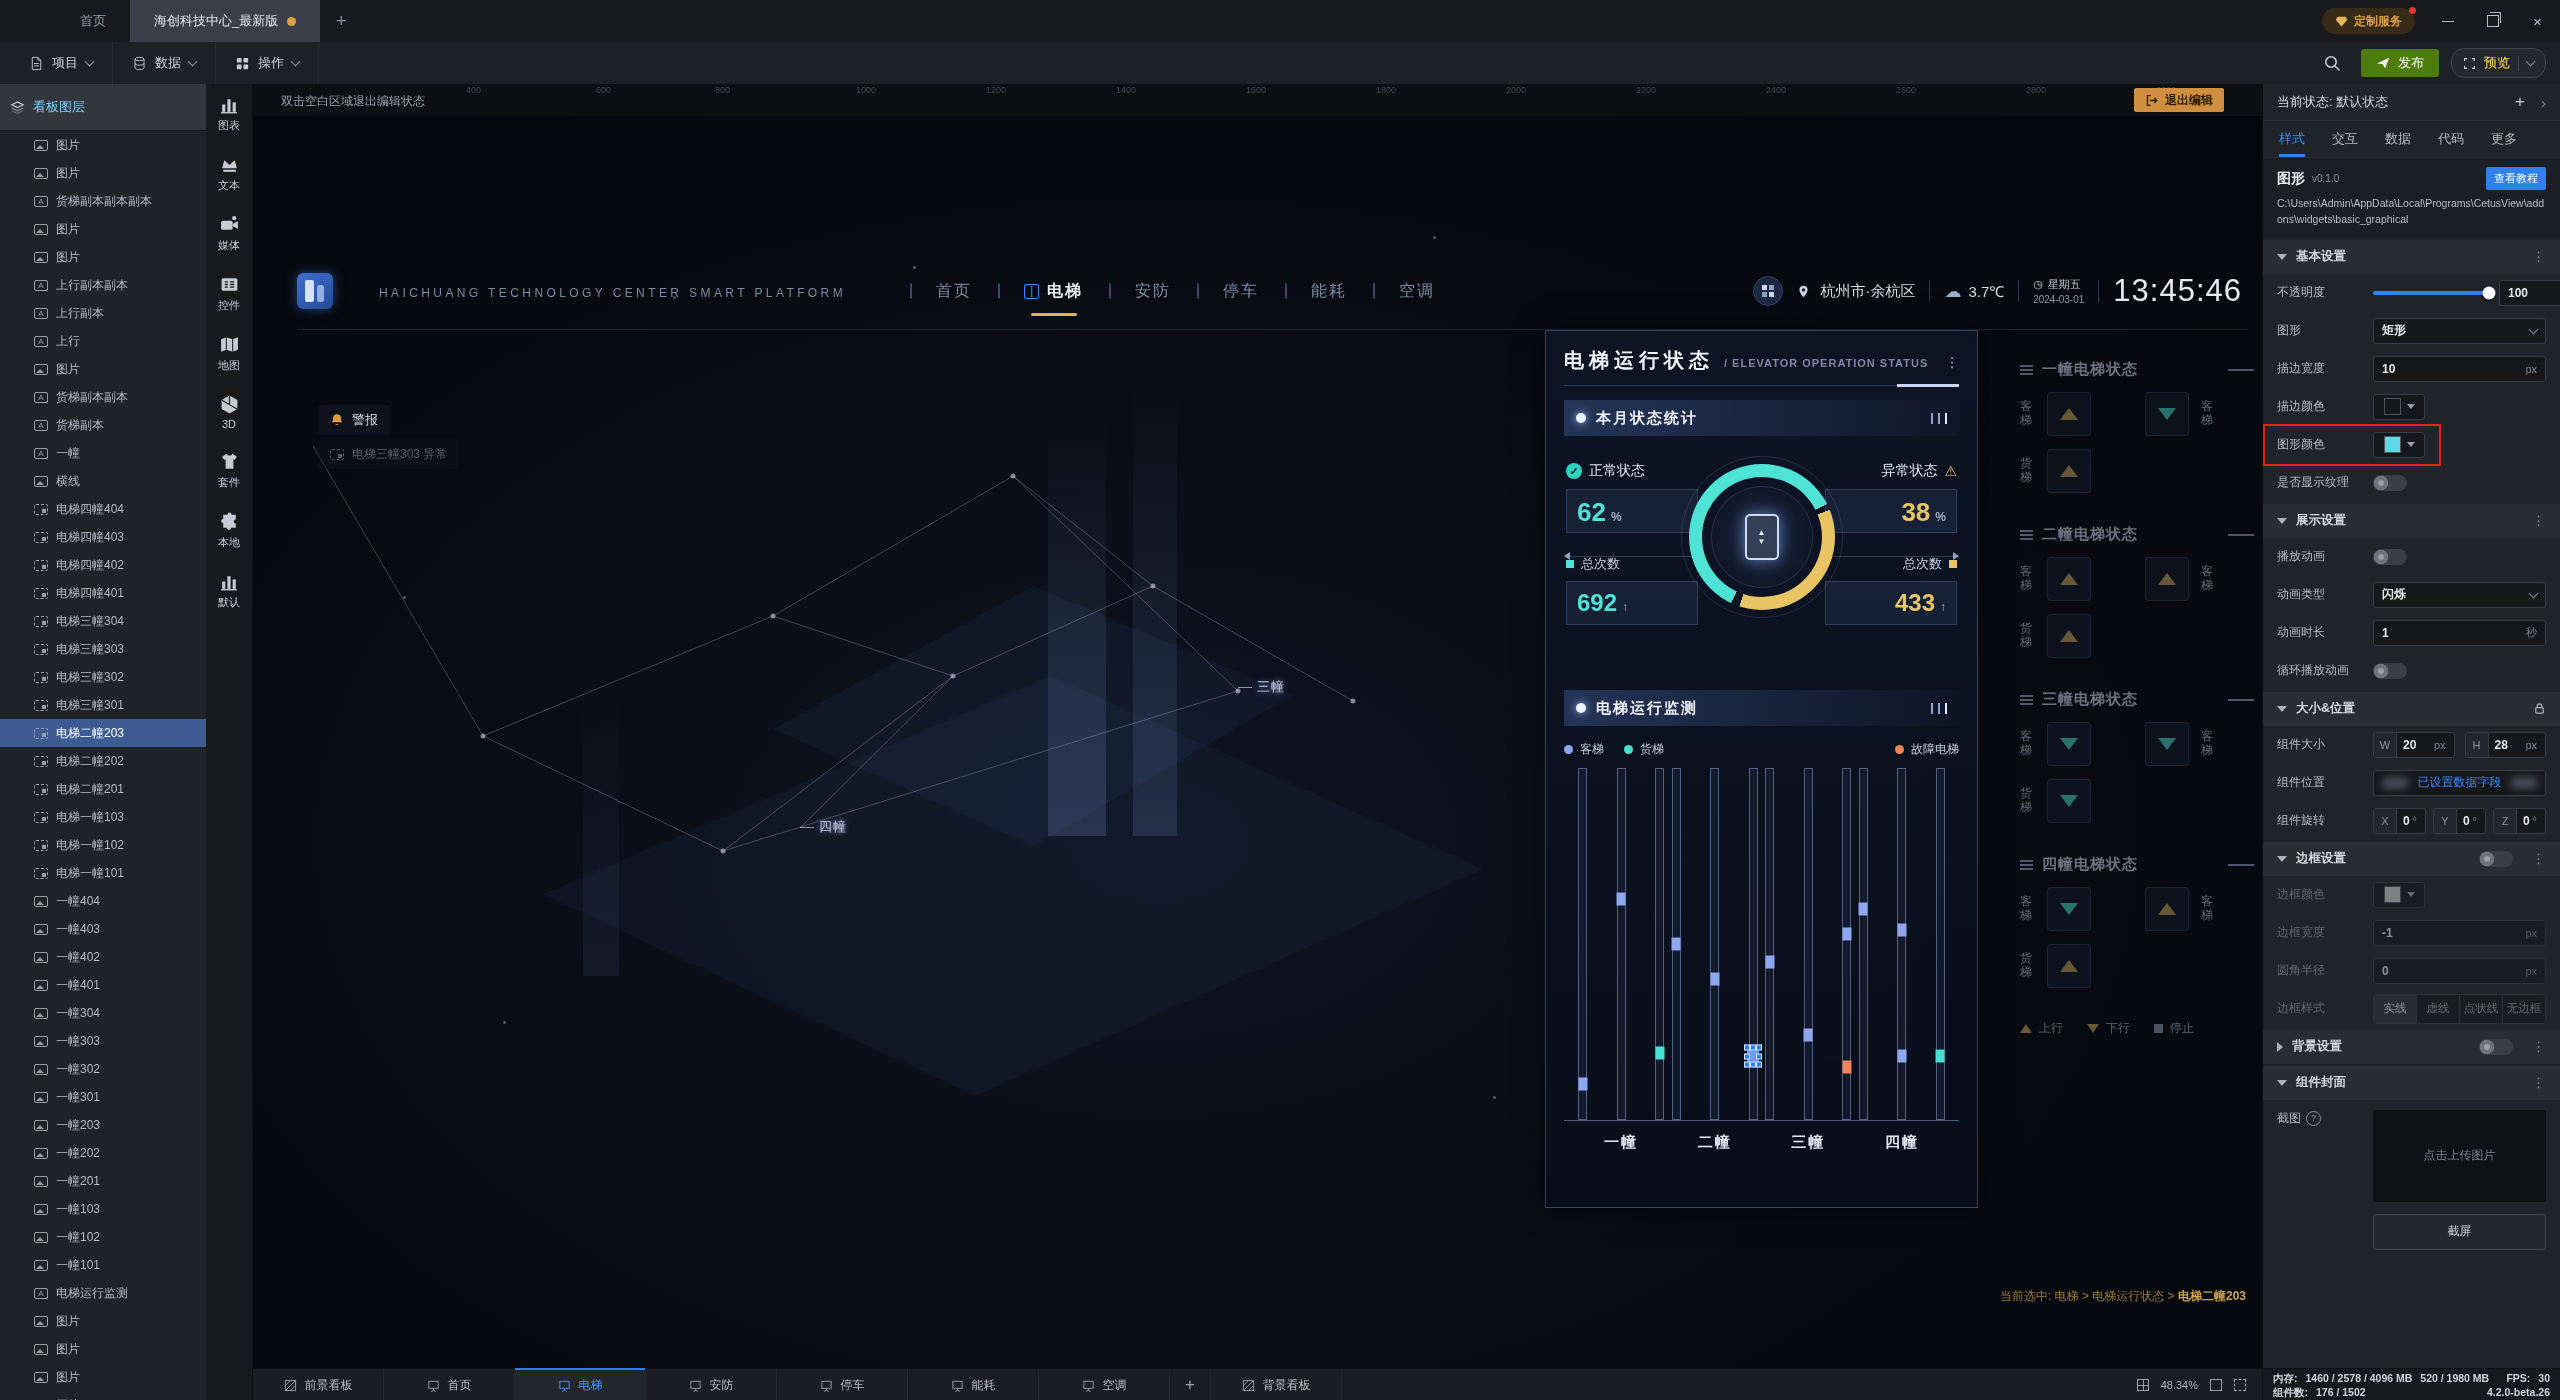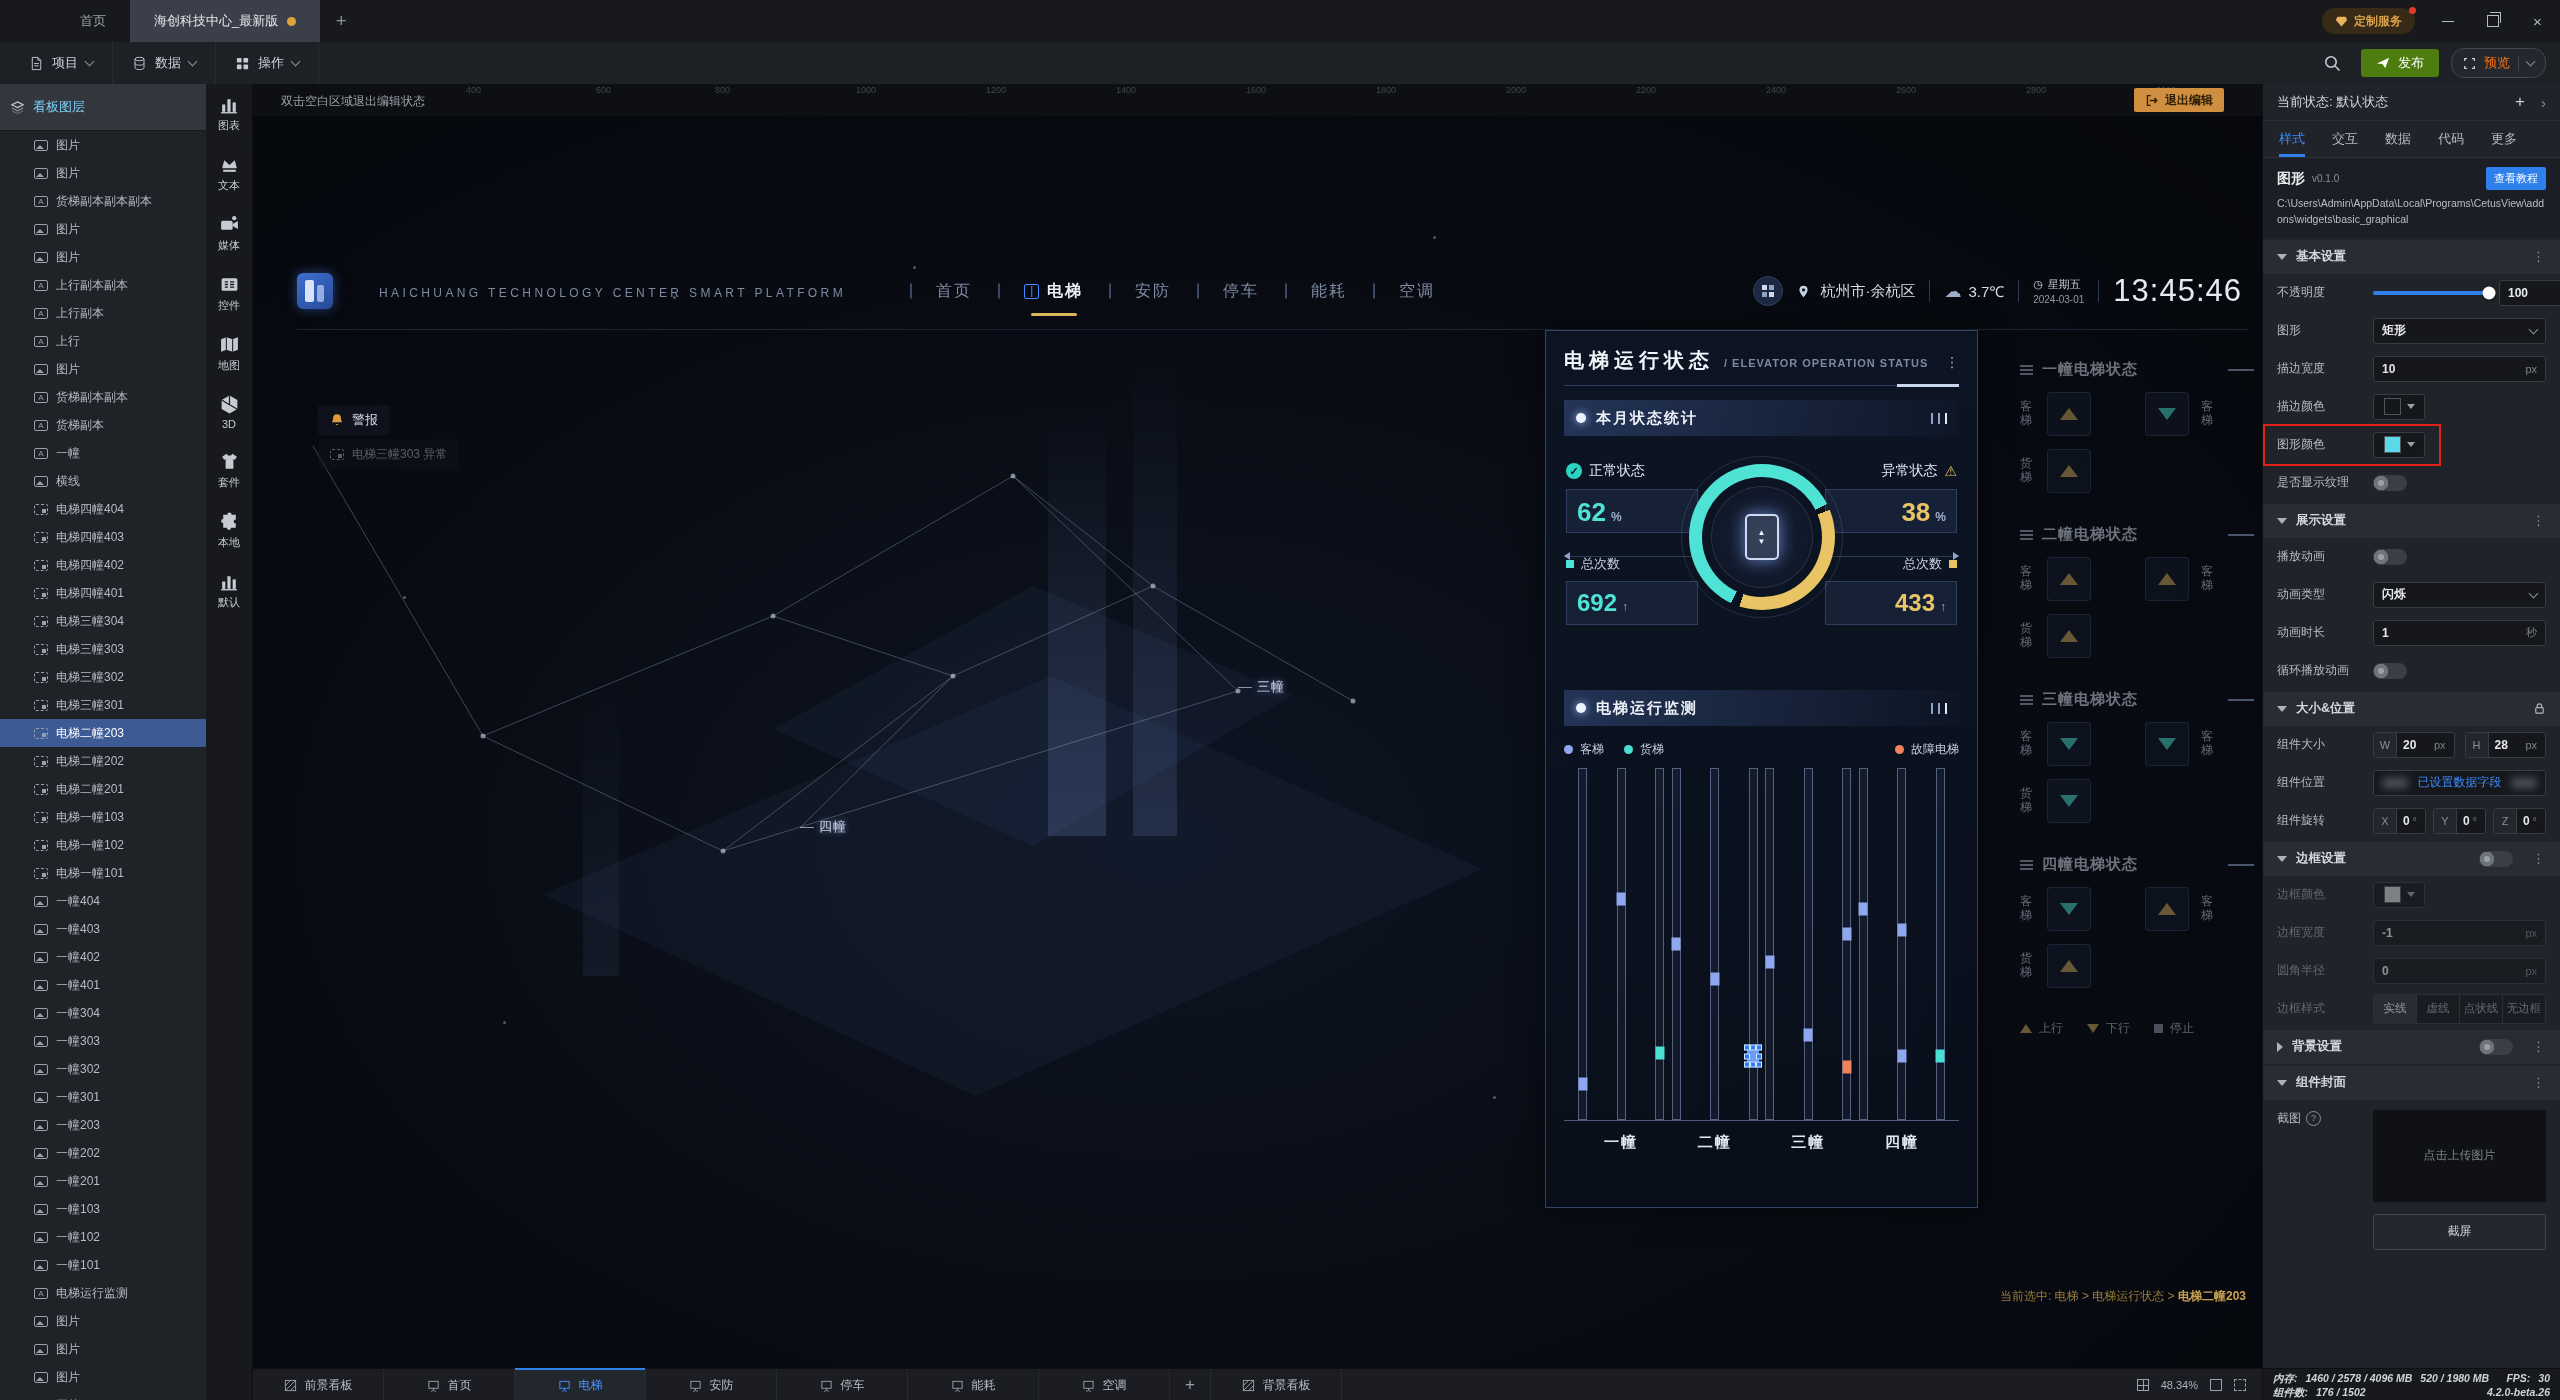--- a/index.html
+++ b/index.html
@@ -20,21 +20,21 @@
   .min-glyph{width:12px;height:0;border-top:1.6px solid #b6bbc4;}
   
   .menubar{position:absolute;left:0;top:42px;width:2560px;height:42px;background:#1d2025;display:flex;align-items:center;border-bottom:1px solid #0c0d10;}
   .menu-items{display:flex;height:100%;margin-left:10px;}
   .menu-item{display:flex;align-items:center;gap:8px;padding:0 19px;border-right:1px solid #272a30;color:#cfd3da;font-size:13px;}
   .mi-icon{display:flex;color:#c6cad2;}
   .chev{width:6px;height:6px;border-right:1.5px solid #8a8f98;border-bottom:1.5px solid #8a8f98;transform:rotate(45deg);margin-top:-3px;}
   .menubar-right{margin-left:auto;display:flex;align-items:center;}
   .search-btn{display:flex;color:#c6cad2;margin-right:20px;}
   .pub-btn{height:28px;padding:0 15px;border-radius:3px;background:#4d7c0f;color:#fff;display:flex;align-items:center;gap:8px;font-size:13px;}
-  .prev-btn{margin:0 14px 0 12px;height:28px;border-radius:13px;border:1px solid #42464e;background:#24272d;display:flex;align-items:center;gap:8px;padding:0 11px;color:#f97316;font-size:13px;}
+  .prev-btn{margin:0 14px 0 12px;height:28px;border-radius:13px;border:1px solid #42464e;background:#24272d;display:flex;align-items:center;gap:8px;padding:0 11px;color:#fde047;font-size:13px;}
   .prev-div{width:1px;height:15px;background:#42464e;}
   
   .sidebar{position:absolute;left:0;top:84px;width:206px;bottom:0;background:#1f2227;border-right:1px solid #0e0f12;overflow:hidden;}
   .side-head{height:30px;display:flex;align-items:center;gap:8px;padding:8px 10px;background:#33363d;color:#7dd3fc;font-size:13px;border-bottom:1px solid #15171a;}
   .side-list{overflow:hidden;}
   .side-item{height:28px;display:flex;align-items:center;gap:8px;padding-left:34px;color:#b6bbc4;font-size:12px;white-space:nowrap;}
   .side-item.sel{background:#3c5a93;color:#fff;}
   .ic-img,.ic-imgx,.ic-text{flex:0 0 auto;width:14px;height:11px;border:1px solid #9aa0aa;border-radius:2px;position:relative;box-sizing:border-box;}
   .ic-img:after{content:"";position:absolute;left:1px;bottom:1px;border-left:4px solid transparent;border-right:4px solid transparent;border-bottom:4px solid #9aa0aa;}
   .ic-imgx{border-style:dashed;}
@@ -217,21 +217,21 @@
   .board .bic{display:flex;color:#9aa0a8;}
   .board.active{color:#4a93ff;background:#22262d;}
   .board.active .bic{color:#4a93ff;}
   .board.active:before{content:"";position:absolute;left:0;right:0;top:-1px;height:2px;background:#2f80ed;}
   .board.addb{width:40px;font-size:17px;color:#9aa0a8;}
   .bb-right{margin-left:auto;display:flex;align-items:center;gap:12px;padding-right:16px;color:#aeb3bb;font-size:11px;}
   .bb-ic{width:12px;height:12px;border:1.3px solid #9aa0a8;box-sizing:border-box;}
   .bb-ic.grid{background:linear-gradient(#9aa0a8 0 1px,transparent 1px) 0 5px/12px 12px no-repeat, linear-gradient(90deg,#9aa0a8 0 1px,transparent 1px) 5px 0/12px 12px no-repeat;border:1.3px solid #9aa0a8;}
   .bb-ic.fs{border-style:dashed;}
   
-  .statusblock{position:absolute;left:2262px;top:1368px;right:0;height:32px;background:#17191d;border-top:1px solid #0e0f12;border-left:1px solid #0e0f12;box-sizing:border-box;padding:2px 10px 4px;font-size:10.5px;font-weight:bold;color:#d0d4da;font-style:italic;}
+  .statusblock{position:absolute;left:2262px;top:1368px;right:0;height:32px;background:#17191d;border-top:1px solid #0e0f12;border-left:1px solid #0e0f12;box-sizing:border-box;padding:2px 10px 4px;font-size:10.5px;font-weight:bold;color:#d0d4da;}
   .srow{display:flex;gap:8px;line-height:14px;}
   .srow .right{margin-left:auto;}
 </style>
 </head>
 <body>
 
 <div id="app">
 
   <div class="titlebar">
     <div class="tabstrip">

